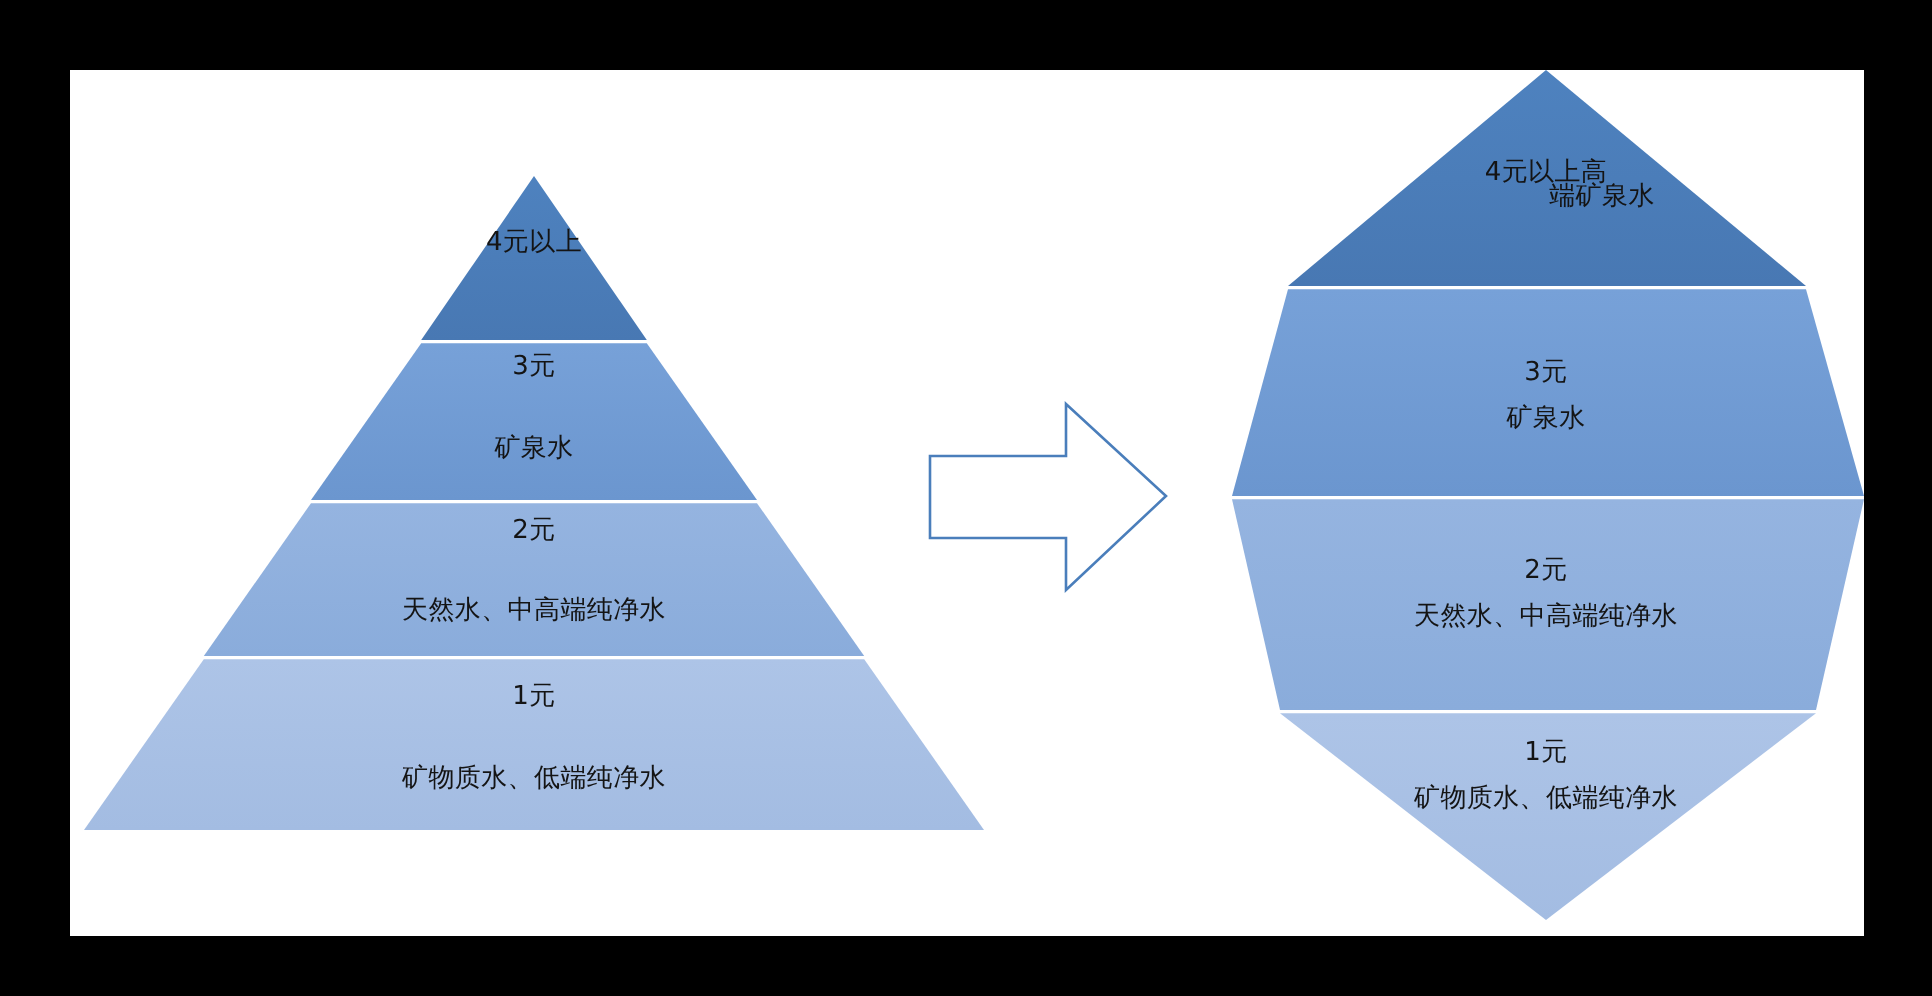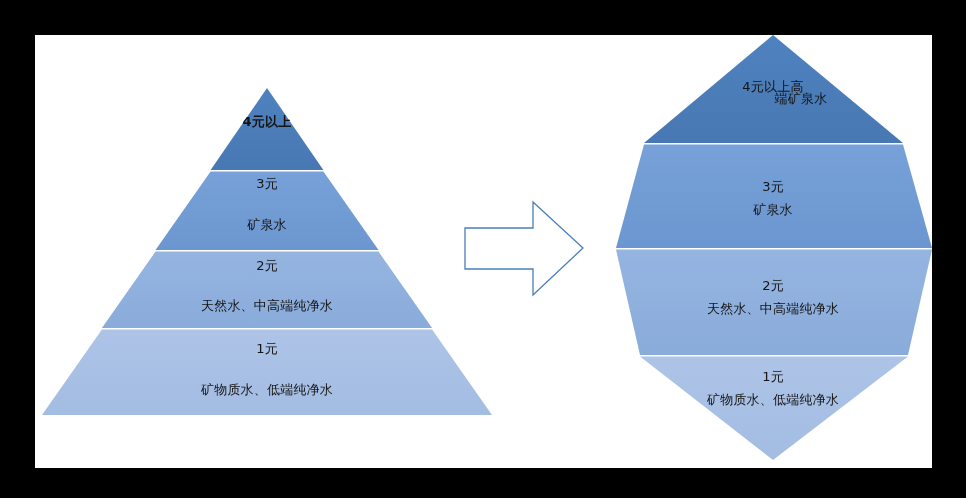--- a/index.html
+++ b/index.html
@@ -98,21 +98,21 @@
         <polygon points="773,35 903,143 644,143" fill="url(#g1)"></polygon>
         <polygon points="644,144.6 903,144.6 932,248 616,248" fill="url(#g2)"></polygon>
         <polygon points="616,249.6 932,249.6 908,355 640,355" fill="url(#g3)"></polygon>
         <polygon points="640,356.6 908,356.6 773,460" fill="url(#g4)"></polygon>
       </g>
 
       <polygon points="465,228 533,228 533,202 583,248 533,295 533,269 465,269" fill="#ffffff" stroke="#4a7ebb" stroke-width="1.3" stroke-linejoin="miter"></polygon>
     </g>
   </svg>
 
-  <div class="label" style="left:267px; top:113px;font-weight:bold;">4元以上</div>
+  <div class="label" style="left:267px; top:113px;">4元以上</div>
 
   <div class="label" style="left:267px; top:175px;">3元</div>
   <div class="label" style="left:267px; top:216px;">矿泉水</div>
 
   <div class="label" style="left:267px; top:257px;">2元</div>
   <div class="label" style="left:267px; top:297px;">天然水、中高端纯净水</div>
 
   <div class="label" style="left:267px; top:340px;">1元</div>
   <div class="label" style="left:267px; top:381px;">矿物质水、低端纯净水</div>
 

